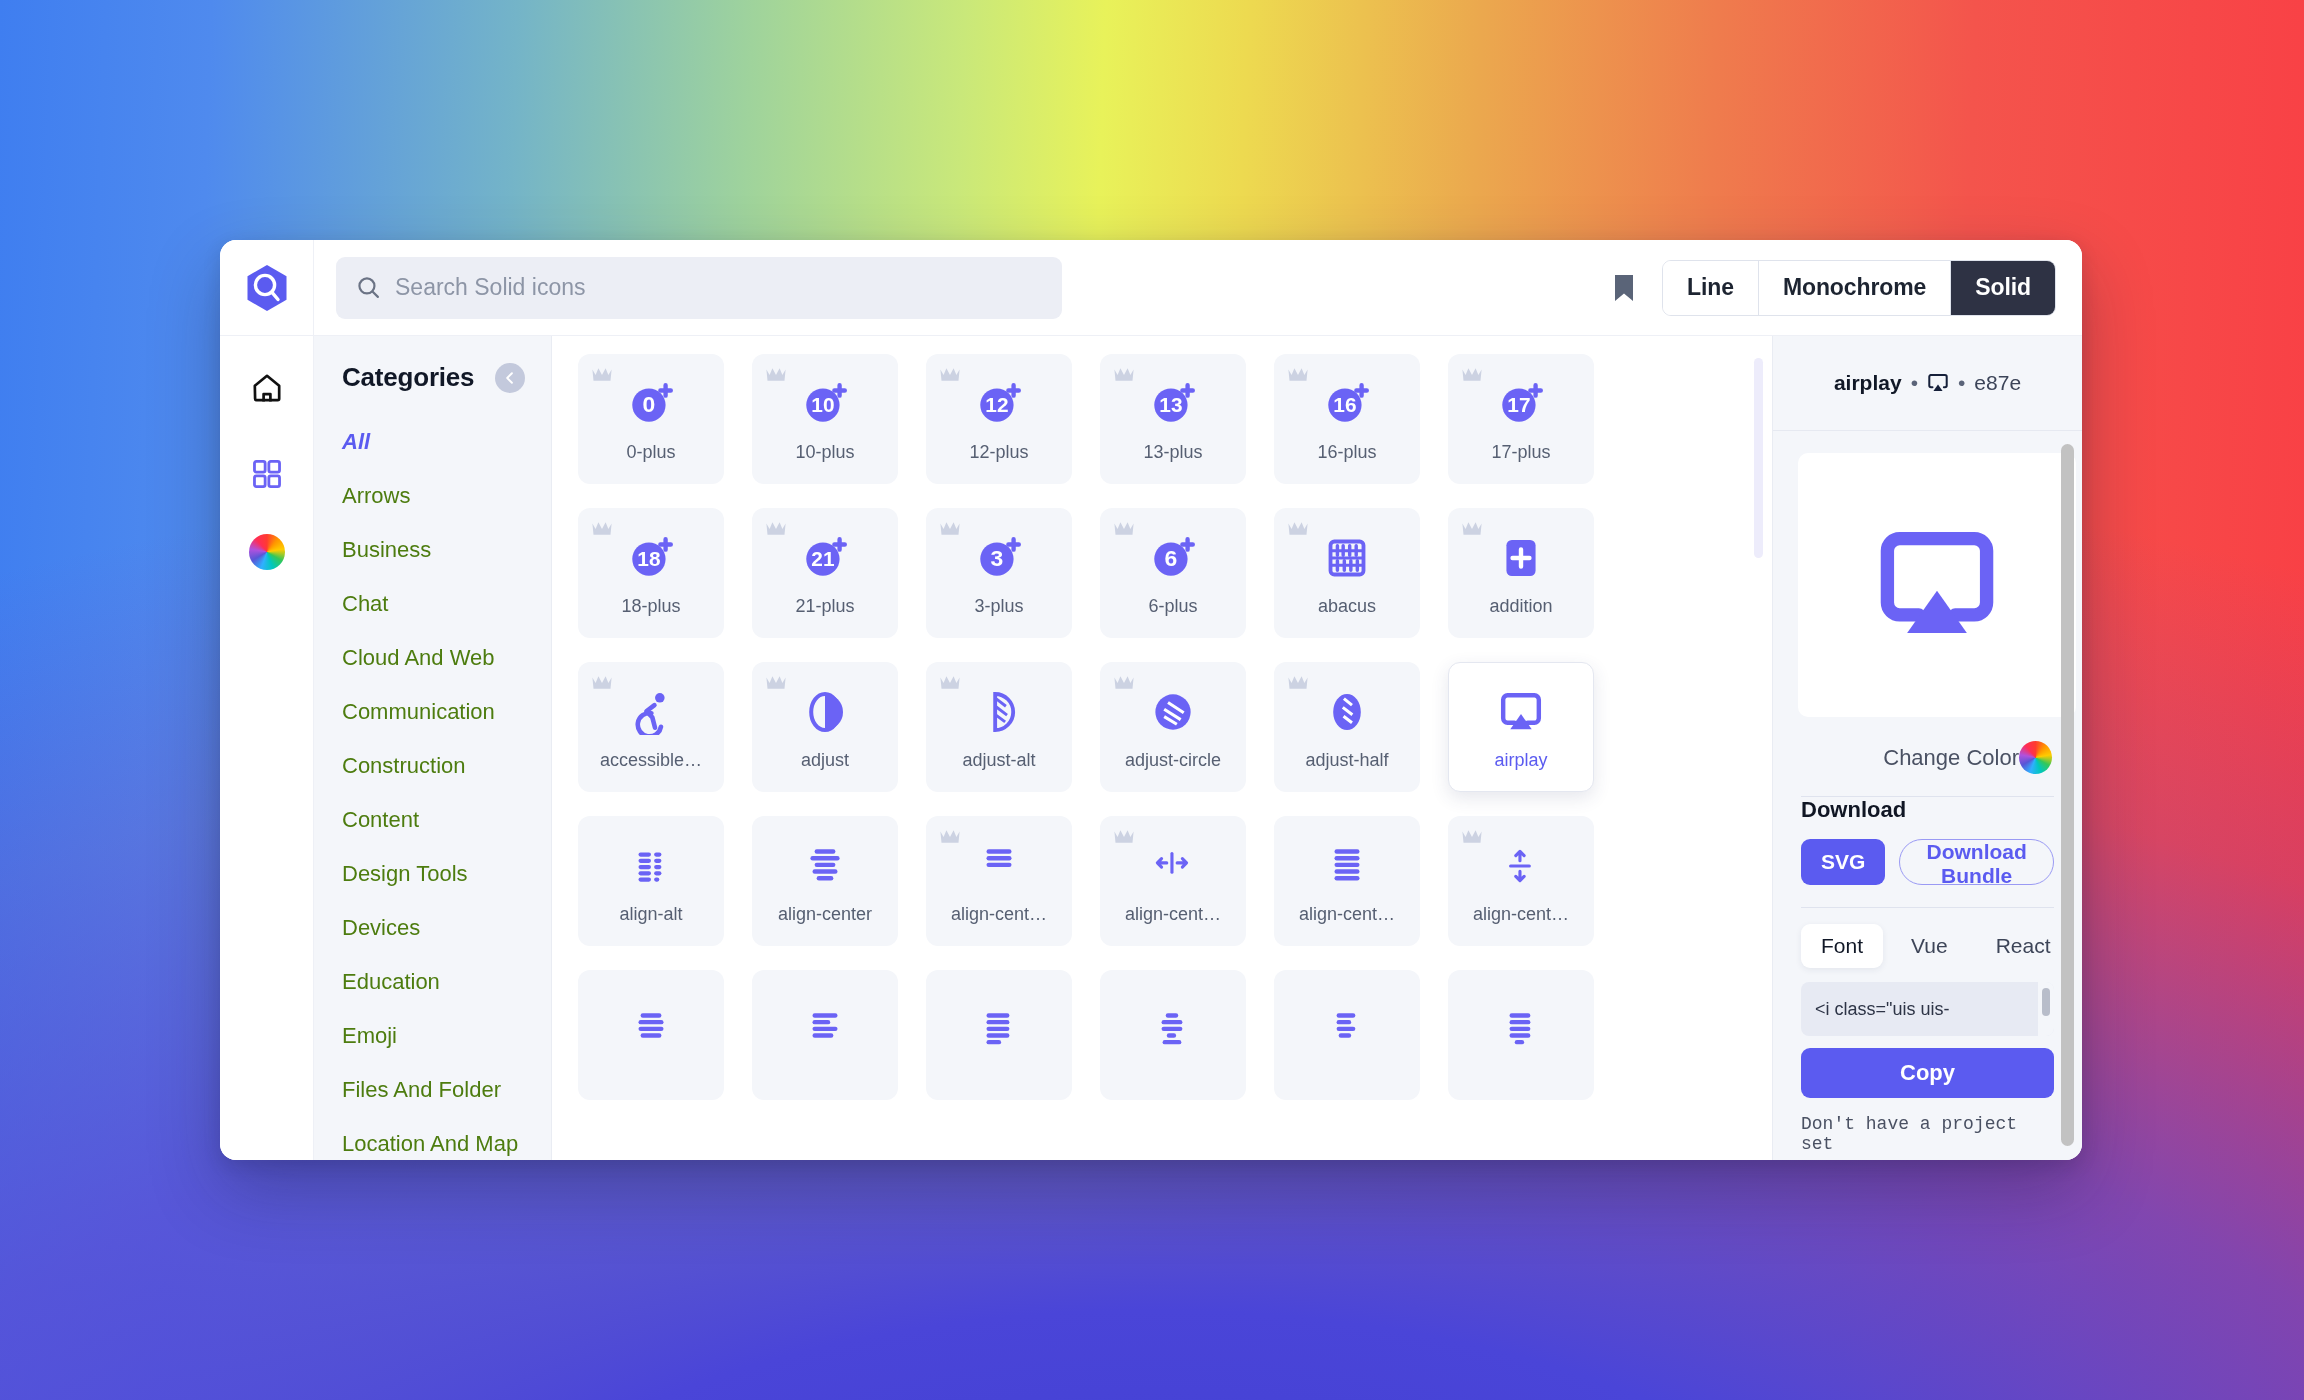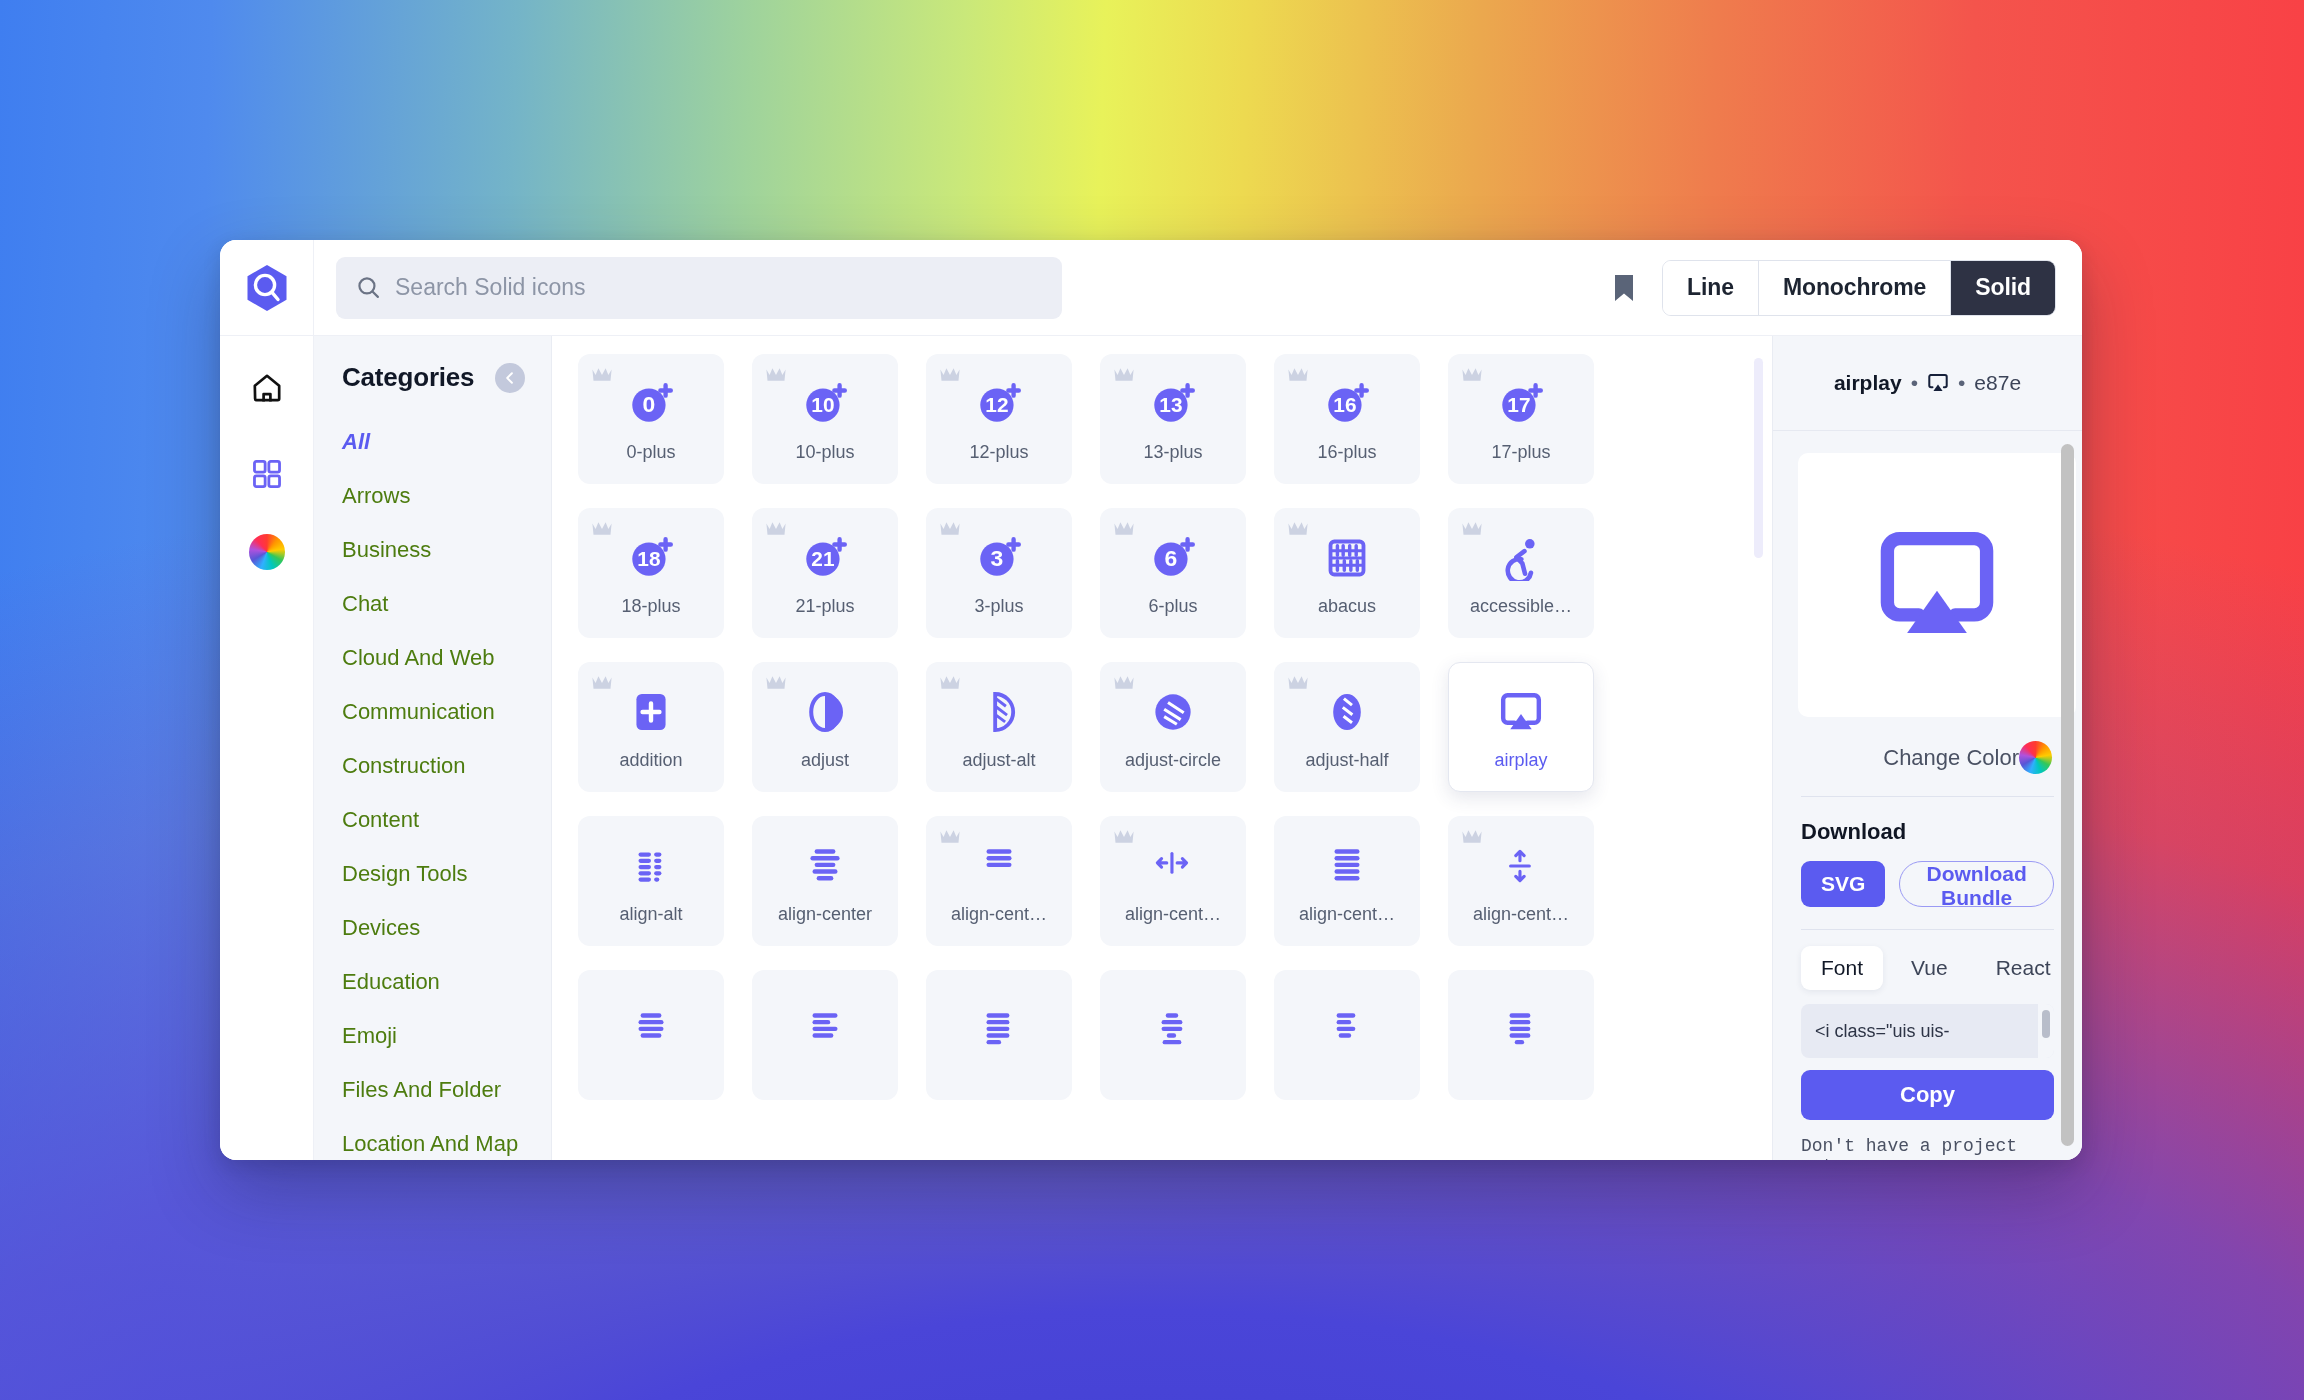--- a/index.html
+++ b/index.html
@@ -251,21 +251,21 @@
   }
   .change-color-row .lbl { font-size: 22px; color: #4a5163; }
   .cw-small {
     width: 33px; height: 33px; border-radius: 50%;
     background: conic-gradient(from 0deg,
       #ff3b30, #ff9500, #ffcc00, #34c759, #00c7be, #30b0ff, #5856d6, #af52de, #ff2d55, #ff3b30);
     cursor: pointer;
   }
   .divider { height: 1px; background: #dfe3ee; margin: 22px 0 0 0; }
 
-  .dl-title { font-size: 22px; font-weight: 700; color: #101624; margin-top: 22px; }
+  .dl-title { font-size: 22px; font-weight: 700; color: #101624; }
   .dl-row { display: flex; gap: 14px; margin-top: 16px; align-items: center; }
   .btn-svg {
     background: #5b5bf0; color: #fff;
     border: 0; border-radius: 9px;
     height: 46px; padding: 0 20px;
     font-size: 21px; font-weight: 700;
     font-family: "Liberation Sans", sans-serif;
     cursor: pointer;
   }
   .btn-bundle {
@@ -557,39 +557,39 @@
       <path d="M7 5.6v5M10 5.6v5M13.4 5.6v5M16.8 5.6v5M7 13.4v5M10.6 13.4v5M14 13.4v5M17.4 13.4v5" stroke="#6b63f5" stroke-width="1.8" stroke-linecap="round"></path>
     </svg>
             </div>
             <div class="icon-label">abacus</div>
           </div>
           <div class="icon-card">
             <div class="crown"><svg width="22" height="17" viewBox="0 0 22 17">
   <path d="M1.4 3.6 4.6 9 7.4 2.2 11 9l3.6-6.8L17.4 9l3.2-5.4-1.1 11.2H2.5Z" fill="#ccd2e2"></path>
 </svg></div>
             <div class="icon-art">
+              <svg width="46" height="46" viewBox="0 0 24 24">
+      <rect x="4.4" y="2.6" width="15.2" height="18.8" rx="2.8" fill="#6b63f5"></rect>
+      <path d="M12 7.6v8.8M7.6 12h8.8" stroke="#ffffff" stroke-width="2.3" stroke-linecap="round"></path>
+    </svg>
+            </div>
+            <div class="icon-label">addition</div>
+          </div>
+          <div class="icon-card">
+            <div class="crown"><svg width="22" height="17" viewBox="0 0 22 17">
+  <path d="M1.4 3.6 4.6 9 7.4 2.2 11 9l3.6-6.8L17.4 9l3.2-5.4-1.1 11.2H2.5Z" fill="#ccd2e2"></path>
+</svg></div>
+            <div class="icon-art">
               <svg width="46" height="46" viewBox="0 0 24 24" fill="none">
       <circle cx="16.6" cy="4.6" r="2.5" fill="#6b63f5"></circle>
       <path d="M13.8 8.4 9.6 11.6l3.1 3.2 1.4 5.4" stroke="#6b63f5" stroke-width="2.4" stroke-linecap="round" stroke-linejoin="round"></path>
       <path d="M12.2 12.6a6.1 6.1 0 1 0 5 7.1" stroke="#6b63f5" stroke-width="2.4" stroke-linecap="round"></path>
     </svg>
             </div>
             <div class="icon-label">accessible…</div>
-          </div>
-          <div class="icon-card">
-            <div class="crown"><svg width="22" height="17" viewBox="0 0 22 17">
-  <path d="M1.4 3.6 4.6 9 7.4 2.2 11 9l3.6-6.8L17.4 9l3.2-5.4-1.1 11.2H2.5Z" fill="#ccd2e2"></path>
-</svg></div>
-            <div class="icon-art">
-              <svg width="46" height="46" viewBox="0 0 24 24">
-      <rect x="4.4" y="2.6" width="15.2" height="18.8" rx="2.8" fill="#6b63f5"></rect>
-      <path d="M12 7.6v8.8M7.6 12h8.8" stroke="#ffffff" stroke-width="2.3" stroke-linecap="round"></path>
-    </svg>
-            </div>
-            <div class="icon-label">addition</div>
           </div>
           <div class="icon-card">
             <div class="crown"><svg width="22" height="17" viewBox="0 0 22 17">
   <path d="M1.4 3.6 4.6 9 7.4 2.2 11 9l3.6-6.8L17.4 9l3.2-5.4-1.1 11.2H2.5Z" fill="#ccd2e2"></path>
 </svg></div>
             <div class="icon-art">
               <svg width="46" height="46" viewBox="0 0 24 24">
       <ellipse cx="12" cy="12" rx="7.2" ry="9.4" fill="none" stroke="#6b63f5" stroke-width="2.1"></ellipse>
       <path d="M12 2.6a9.4 9.4 0 0 1 0 18.8Z" fill="#6b63f5"></path>
     </svg>

